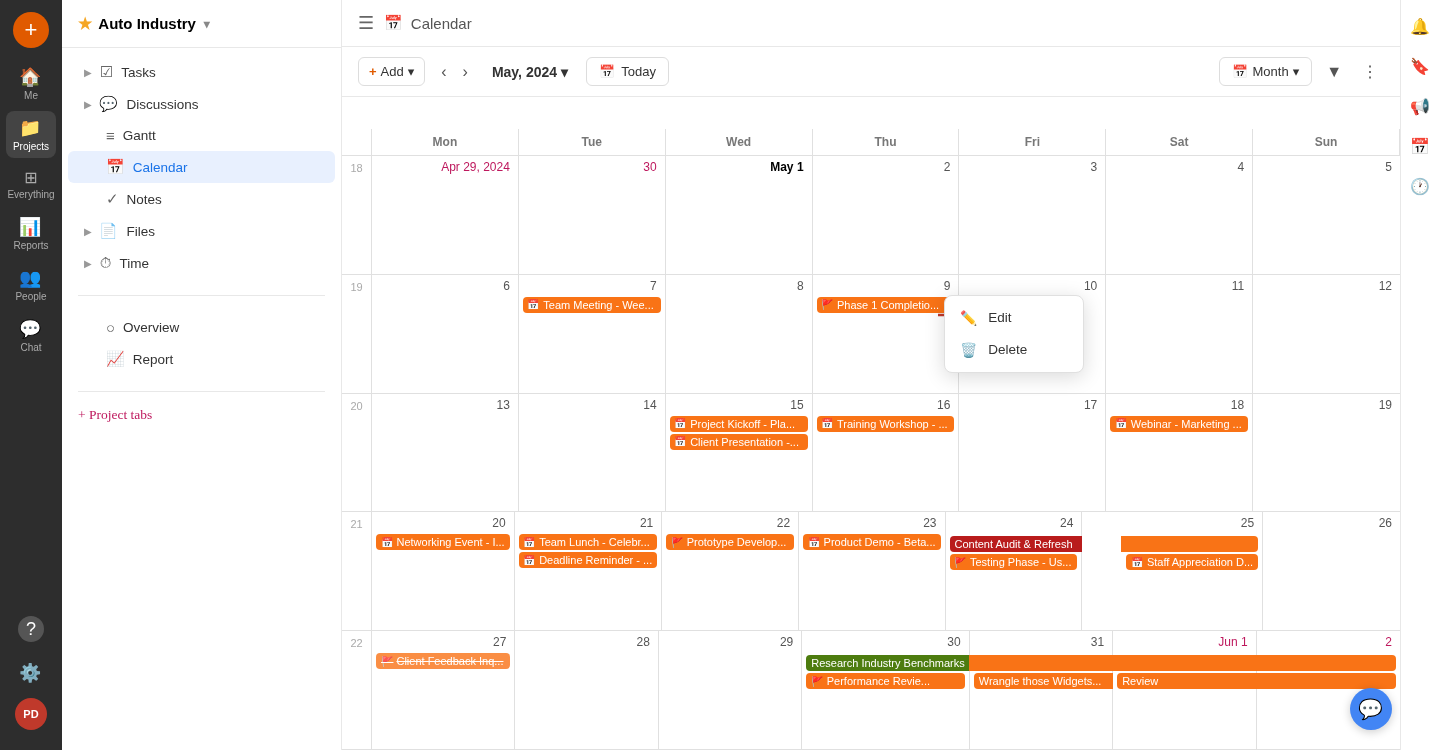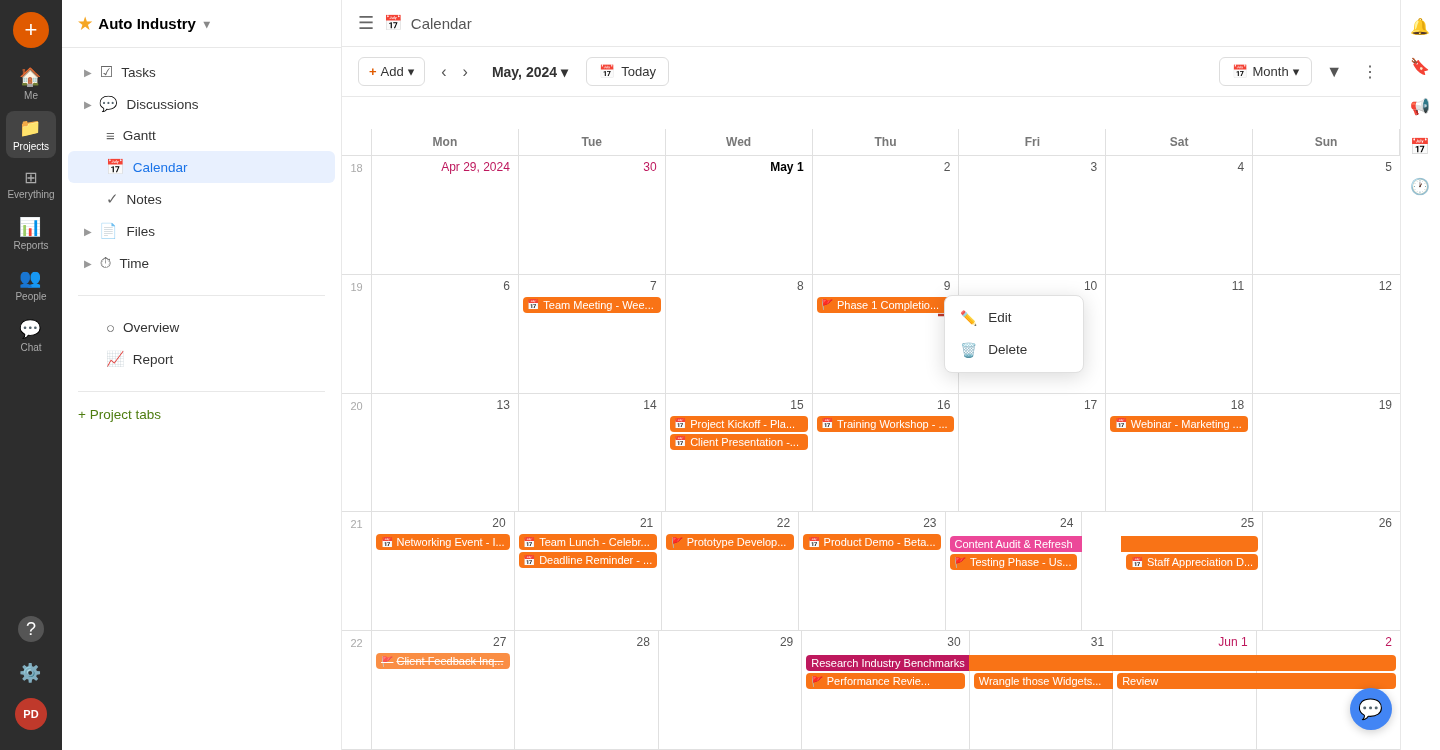--- a/index.html
+++ b/index.html
@@ -79,23 +79,24 @@
     .sidebar-item.active { background: #e8f0fe; color: #1a73e8; }
     .sidebar-item .item-icon { font-size: 15px; color: #666; }
     .sidebar-item.active .item-icon { color: #1a73e8; }
     .sidebar-item .chevron-sm { font-size: 10px; color: #999; }
     .sidebar-divider { border: none; border-top: 1px solid #e8e8e8; margin: 8px 16px; }
     .add-project-tabs {
       display: flex;
       align-items: flex-start;
       padding: 7px 16px;
       font-size: 13.5px;
-      color: #4d7c0f;
+      color: #be185d;
       cursor: pointer;
       gap: 6px;
+      font-family: Liberation Serif, serif;
     }
 
     
     .main {
       flex: 1;
       display: flex;
       flex-direction: column;
       overflow: hidden;
     }
 
@@ -665,21 +666,21 @@
         <div class="event-pill">
           <span class="ev-icon">📅</span>
           <span>Product Demo - Beta...</span>
         </div>
       </div>
       <div class="cal-day-cell" style="padding:0;">
         <div style="padding:4px 4px 2px;">
           <div class="day-num">24</div>
         </div>
 
-        <div style="background:#ec4899;color:#fff;font-size:11px;padding:2px 5px;margin-bottom:2px;white-space:nowrap;overflow:hidden;cursor:pointer;display:block;margin-left:4px;margin-right:-1px;border-radius:4px 0 0 4px;">
+        <div style="background:#b91c1c;color:#fff;font-size:11px;padding:2px 5px;margin-bottom:2px;white-space:nowrap;overflow:hidden;cursor:pointer;display:block;margin-left:4px;margin-right:-1px;border-radius:4px 0 0 4px;">
           <span>Content Audit &amp; Refresh</span>
         </div>
         <div style="padding:0 4px;">
           <div class="event-pill">
             <span class="ev-icon">🚩</span>
             <span>Testing Phase - Us...</span>
           </div>
         </div>
       </div>
       <div class="cal-day-cell" style="padding:0;margin-left:40px;">
@@ -715,21 +716,21 @@
         <div class="day-num">28</div>
       </div>
       <div class="cal-day-cell">
         <div class="day-num">29</div>
       </div>
 
       <div class="cal-day-cell" style="padding:0;">
         <div style="padding:4px 4px 2px;">
           <div class="day-num">30</div>
         </div>
-        <div style="background:#be185d;color:#fff;font-size:11px;padding:2px 5px;margin-bottom:2px;overflow:hidden;cursor:pointer;display:block;margin-left:4px;margin-right:-1px;border-radius:4px 0 0 4px;white-space:nowrap;">
+        <div style="background:#4d7c0f;color:#fff;font-size:11px;padding:2px 5px;margin-bottom:2px;overflow:hidden;cursor:pointer;display:block;margin-left:4px;margin-right:-1px;border-radius:4px 0 0 4px;white-space:nowrap;">
           <span>Research Industry Benchmarks</span>
         </div>
         <div style="padding:0 4px;">
           <div class="event-pill">
             <span class="ev-icon">🚩</span>
             <span>Performance Revie...</span>
           </div>
         </div>
       </div>
 

